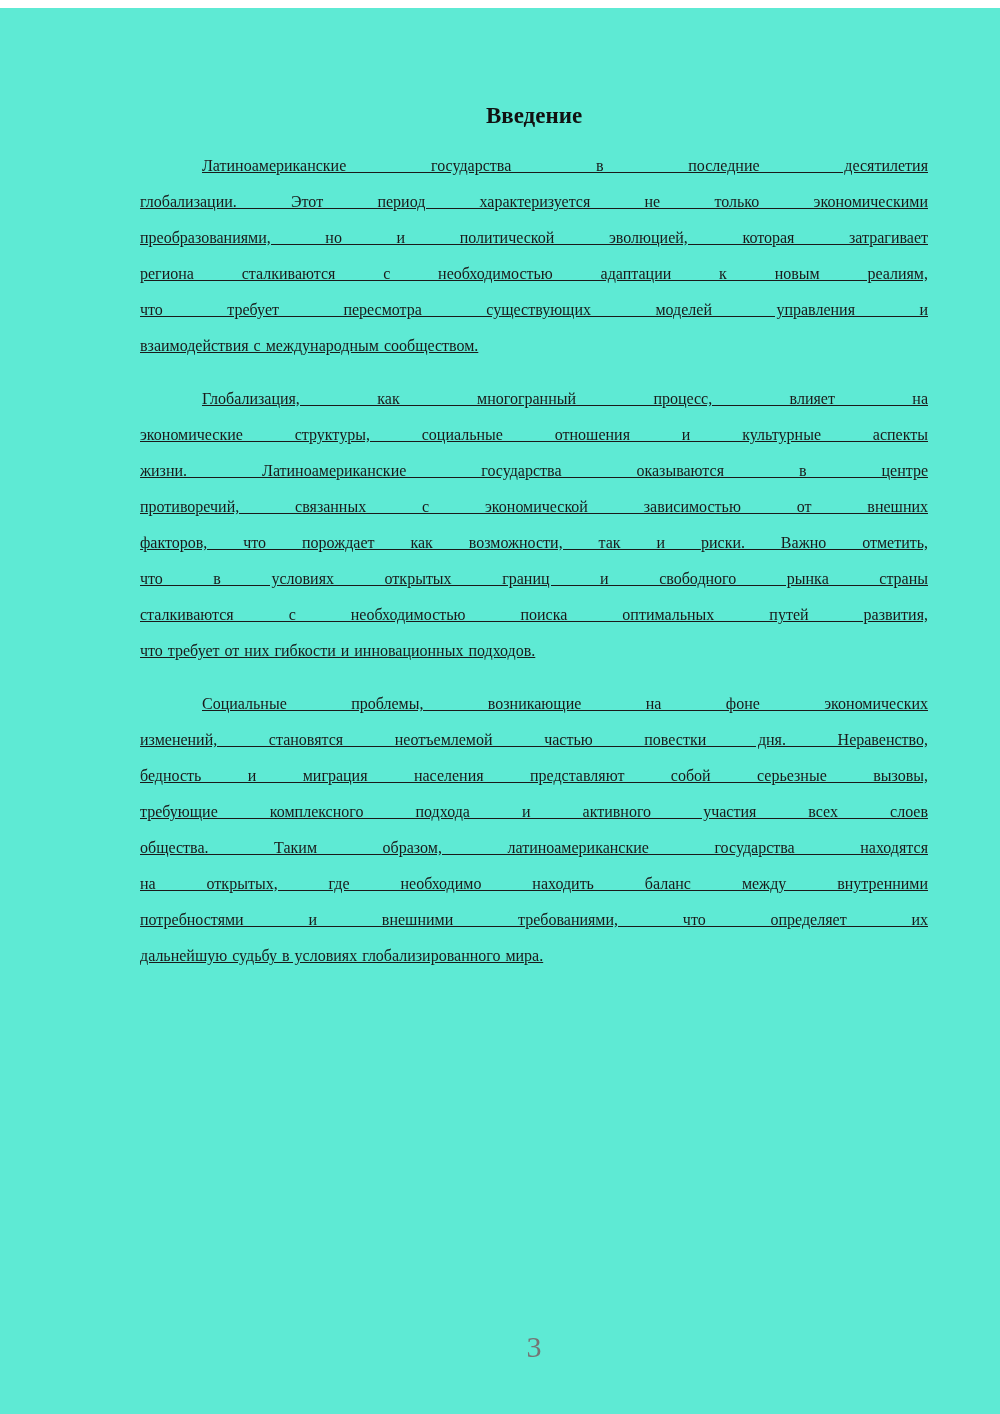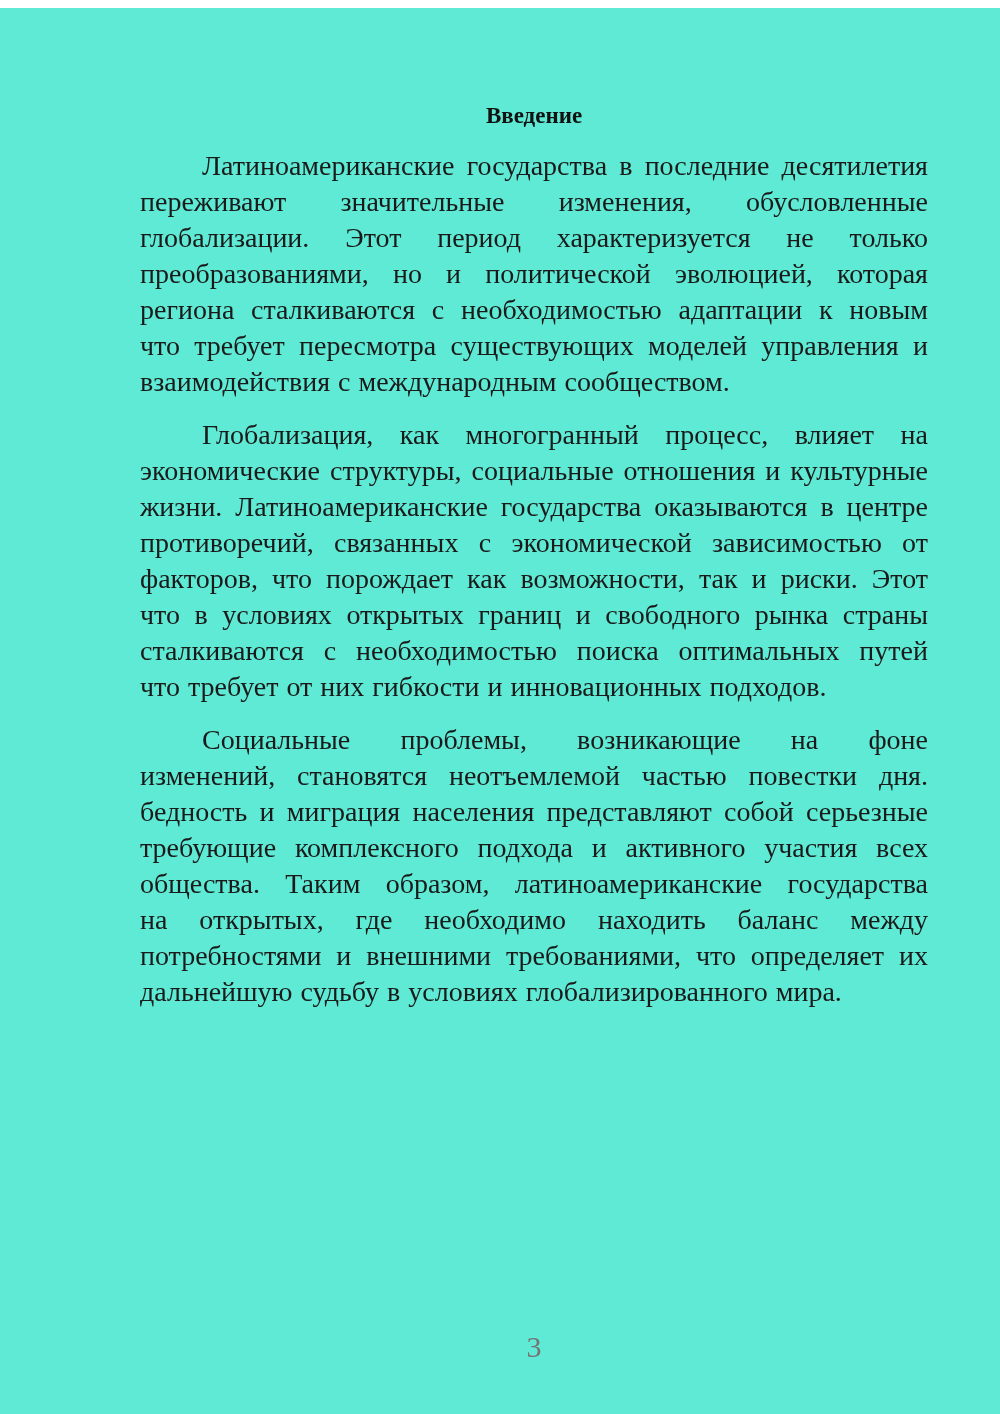--- a/index.html
+++ b/index.html
@@ -23,27 +23,28 @@
   .doc-title {
     font-size: 23px;
     font-weight: bold;
     line-height: 36px;
     text-align: center;
     margin-bottom: 14px;
     color: #111111;
   }
   .paragraph { margin-bottom: 17px; }
   .line {
-    font-size: 28px;
+    font-size: 16px;
     line-height: 36px;
     height: 36px;
     overflow: hidden;
     text-align: justify;
     text-align-last: justify;
     word-spacing: 1px;
+    text-decoration: underline;
   }
   .paragraph .line:first-child { text-indent: 62px; }
   .paragraph .line.last-line {
     text-align: center;
     text-align-last: left;
   }
   .footer {
     position: absolute;
     left: 140px;
     width: 788px;
@@ -59,34 +60,33 @@
 </head>
 <body>
 
 <div class="page">
   <div class="content">
 
     <div class="doc-title">Введение</div>
 
     <div class="paragraph">
       <div class="line">Латиноамериканские государства в последние десятилетия</div>
-      <div class="line">переживают значительные изменения, обусловленные процессами</div>
       <div class="line">глобализации. Этот период характеризуется не только экономическими</div>
       <div class="line">преобразованиями, но и политической эволюцией, которая затрагивает</div>
       <div class="line">региона сталкиваются с необходимостью адаптации к новым реалиям,</div>
       <div class="line">что требует пересмотра существующих моделей управления и</div>
       <div class="line last-line">взаимодействия с международным сообществом.</div>
     </div>
 
     <div class="paragraph">
       <div class="line">Глобализация, как многогранный процесс, влияет на</div>
       <div class="line">экономические структуры, социальные отношения и культурные аспекты</div>
       <div class="line">жизни. Латиноамериканские государства оказываются в центре</div>
       <div class="line">противоречий, связанных с экономической зависимостью от внешних</div>
-      <div class="line">факторов, что порождает как возможности, так и риски. Этот отметить,</div>
+      <div class="line">факторов, что порождает как возможности, так и риски. Важно отметить,</div>
       <div class="line">что в условиях открытых границ и свободного рынка страны</div>
       <div class="line">сталкиваются с необходимостью поиска оптимальных путей развития,</div>
       <div class="line last-line">что требует от них гибкости и инновационных подходов.</div>
     </div>
 
     <div class="paragraph">
       <div class="line">Социальные проблемы, возникающие на фоне экономических</div>
       <div class="line">изменений, становятся неотъемлемой частью повестки дня. Неравенство,</div>
       <div class="line">бедность и миграция населения представляют собой серьезные вызовы,</div>
       <div class="line">требующие комплексного подхода и активного участия всех слоев</div>

